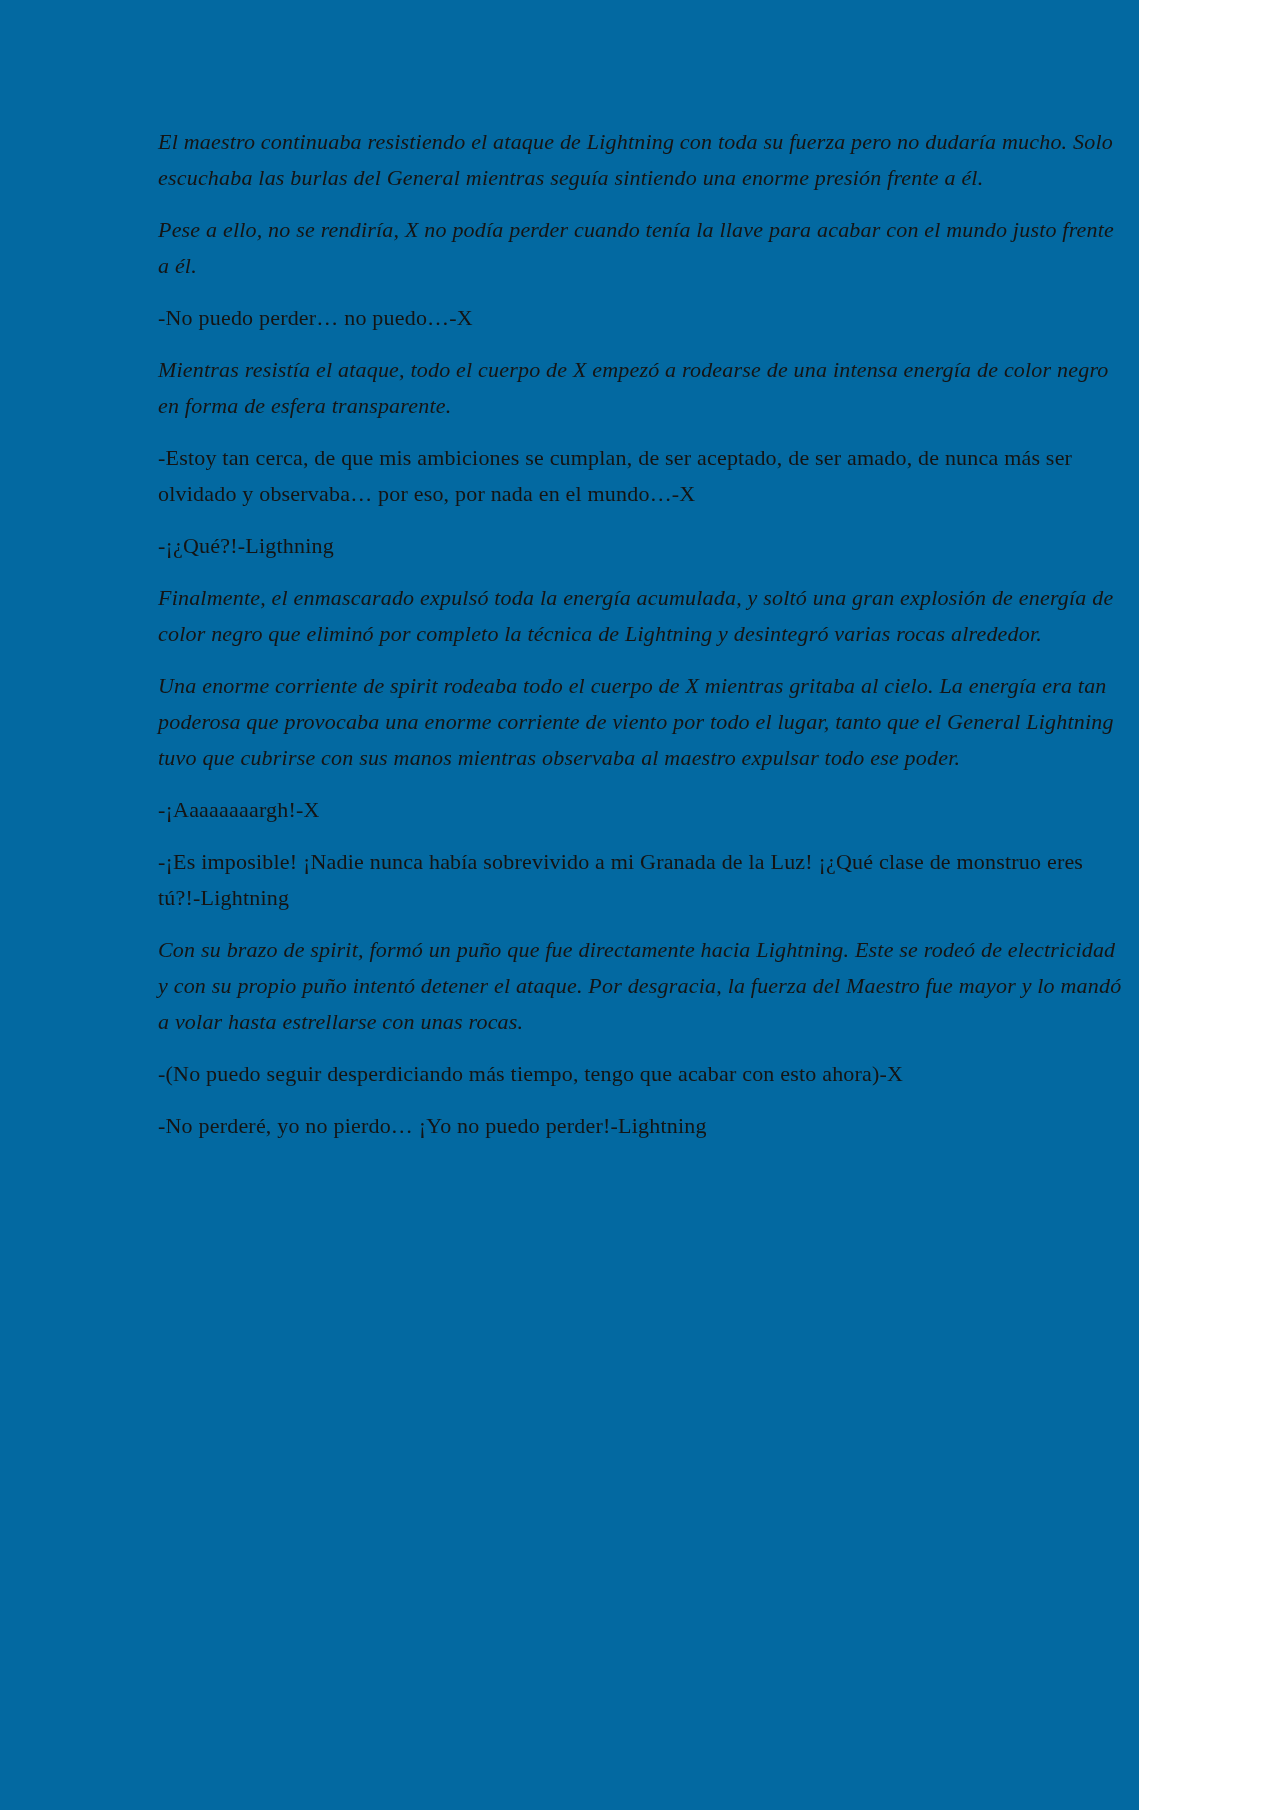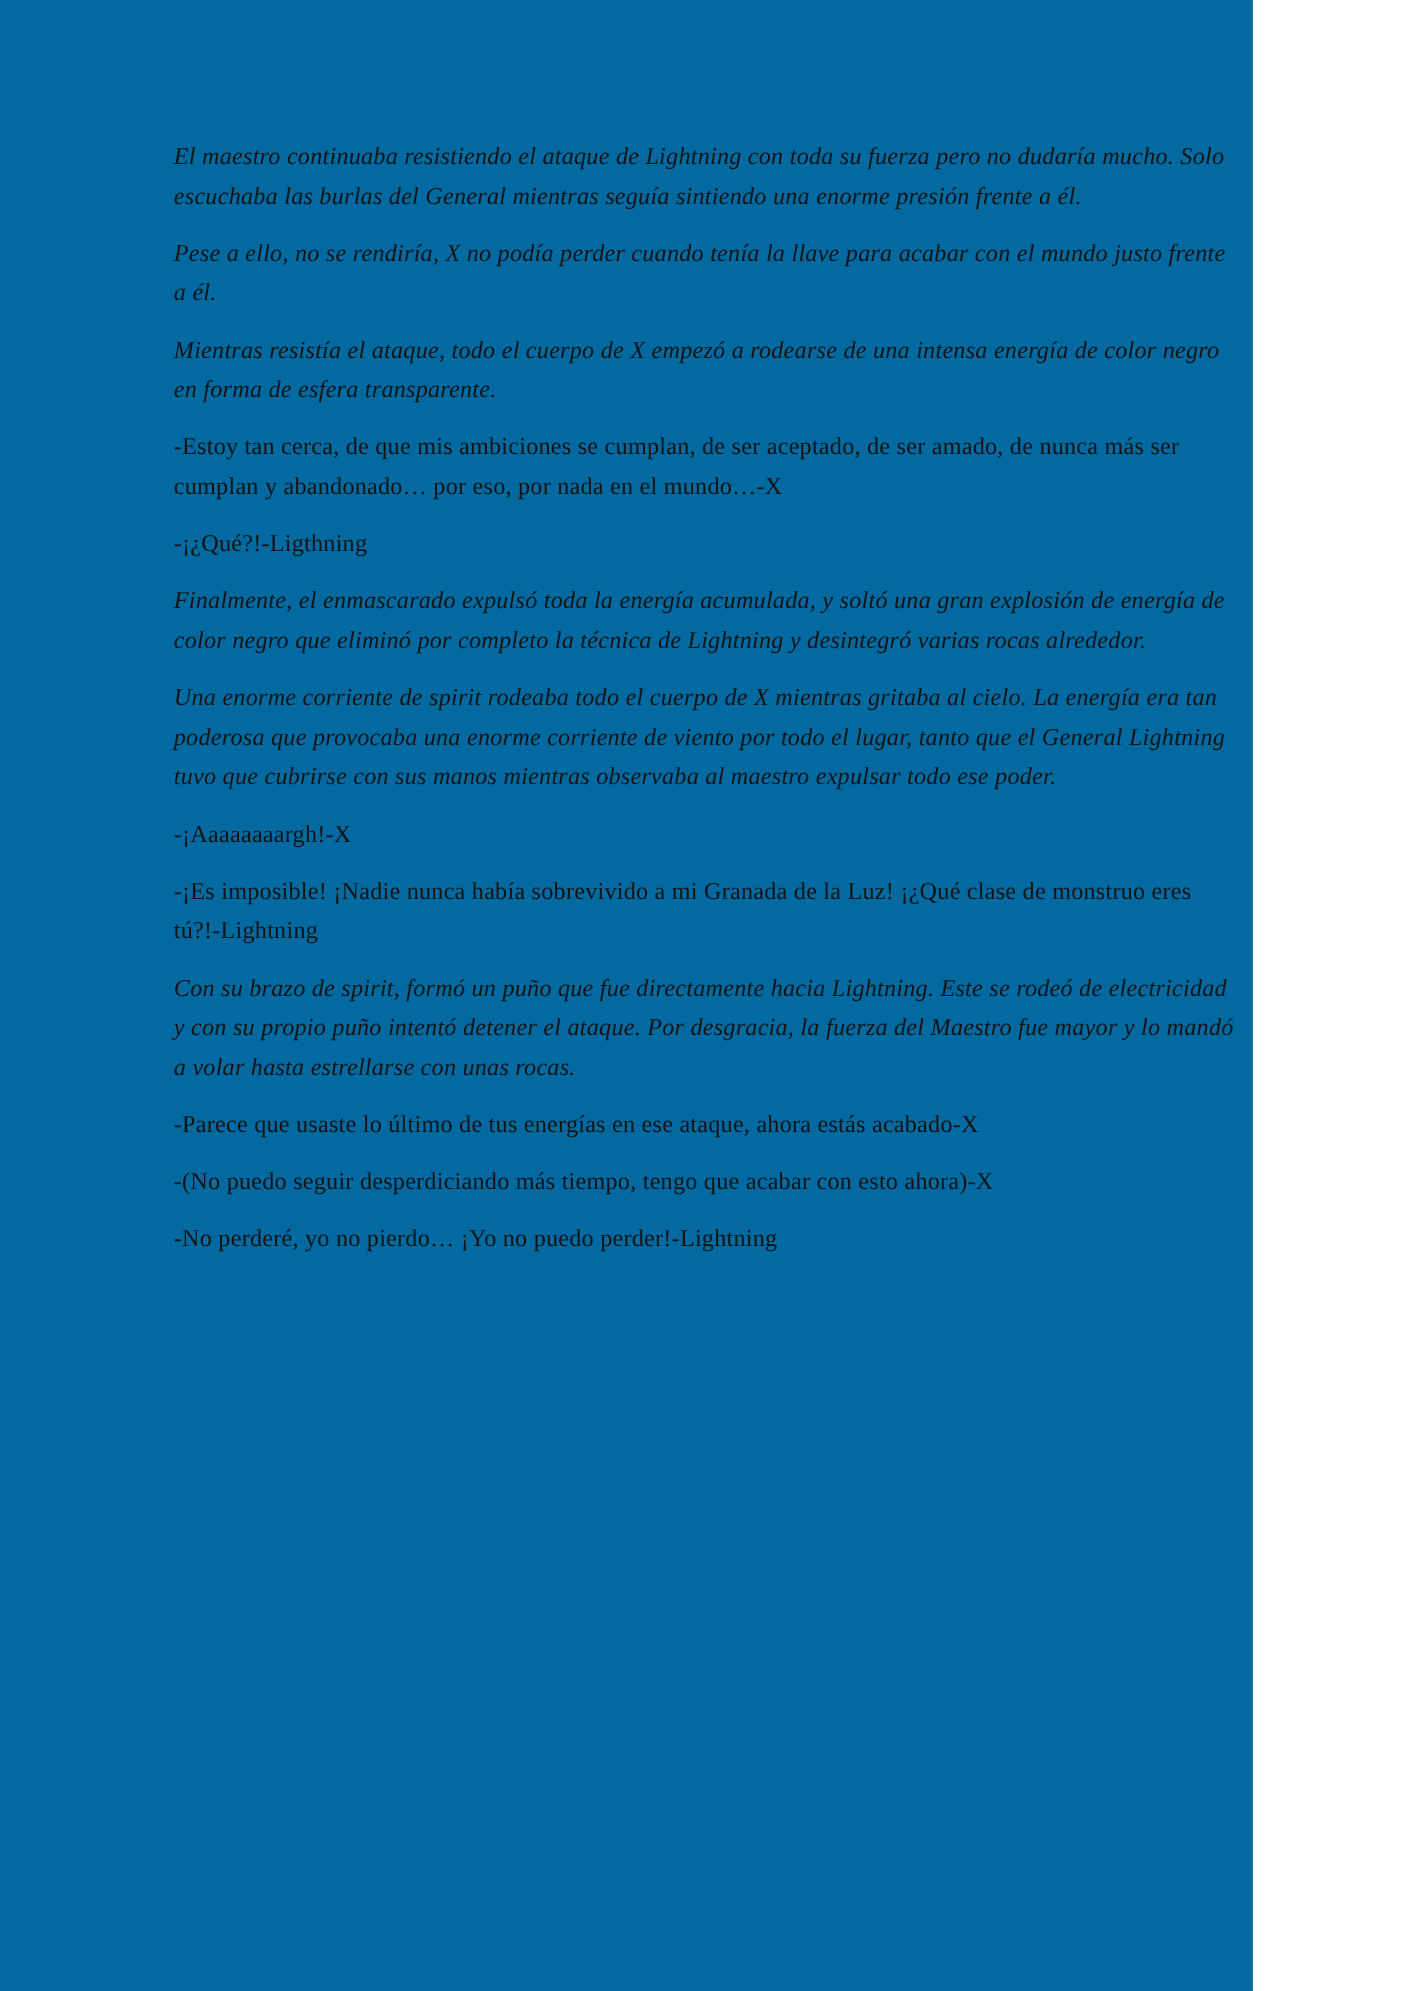--- a/index.html
+++ b/index.html
@@ -33,25 +33,25 @@
       font-style: italic;
     }
   </style>
 </head>
 <body>
 
 <div class="page">
   <div class="doc-body">
     <p class="para italic">El maestro continuaba resistiendo el ataque de Lightning con toda su fuerza pero no dudaría mucho. Solo escuchaba las burlas del General mientras seguía sintiendo una enorme presión frente a él.</p>
     <p class="para italic">Pese a ello, no se rendiría, X no podía perder cuando tenía la llave para acabar con el mundo justo frente a él.</p>
+    <p class="para">-No puedo perder… no puedo…-X</p>
     <p class="para italic">Mientras resistía el ataque, todo el cuerpo de X empezó a rodearse de una intensa energía de color negro en forma de esfera transparente.</p>
-    <p class="para">-Estoy tan cerca, de que mis ambiciones se cumplan, de ser aceptado, de ser amado, de nunca más ser cumplan y abandonado… por eso, por nada en el mundo…-X</p>
+    <p class="para">-Estoy tan cerca, de que mis ambiciones se cumplan, de ser aceptado, de ser amado, de nunca más ser olvidado y observaba… por eso, por nada en el mundo…-X</p>
     <p class="para">-¡¿Qué?!-Ligthning</p>
     <p class="para italic">Finalmente, el enmascarado expulsó toda la energía acumulada, y soltó una gran explosión de energía de color negro que eliminó por completo la técnica de Lightning y desintegró varias rocas alrededor.</p>
     <p class="para italic">Una enorme corriente de spirit rodeaba todo el cuerpo de X mientras gritaba al cielo. La energía era tan poderosa que provocaba una enorme corriente de viento por todo el lugar, tanto que el General Lightning tuvo que cubrirse con sus manos mientras observaba al maestro expulsar todo ese poder.</p>
     <p class="para">-¡Aaaaaaaargh!-X</p>
     <p class="para">-¡Es imposible! ¡Nadie nunca había sobrevivido a mi Granada de la Luz! ¡¿Qué clase de monstruo eres tú?!-Lightning</p>
     <p class="para italic">Con su brazo de spirit, formó un puño que fue directamente hacia Lightning. Este se rodeó de electricidad y con su propio puño intentó detener el ataque. Por desgracia, la fuerza del Maestro fue mayor y lo mandó a volar hasta estrellarse con unas rocas.</p>
-    <p class="para">-Parece que usaste lo último de tus energías en ese ataque, ahora estás acabado-X</p>
     <p class="para">-(No puedo seguir desperdiciando más tiempo, tengo que acabar con esto ahora)-X</p>
     <p class="para">-No perderé, yo no pierdo… ¡Yo no puedo perder!-Lightning</p>
   </div>
 </div>
 
 </body></html>

